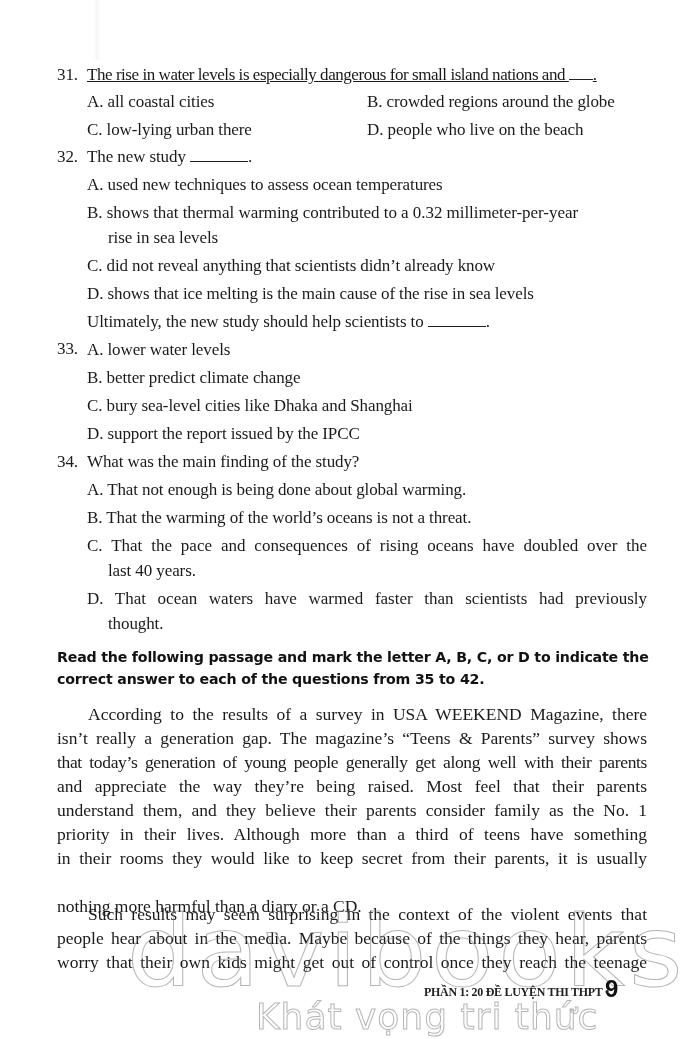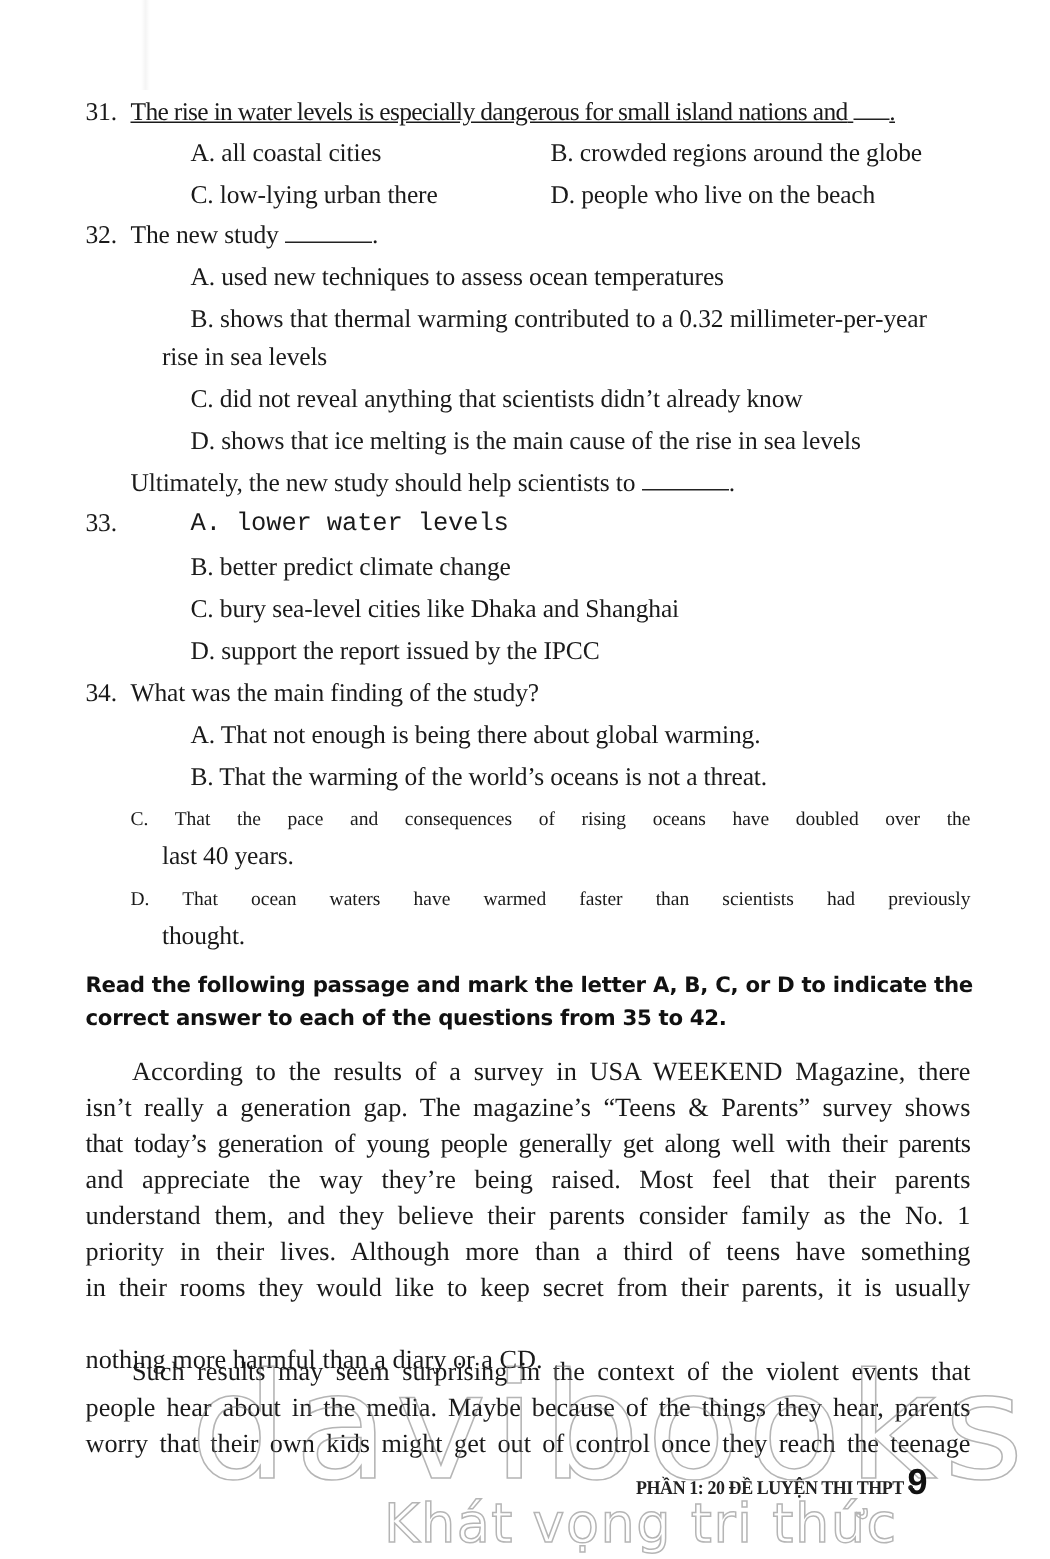--- a/index.html
+++ b/index.html
@@ -11,25 +11,25 @@
   .gutter-shadow {
     position: absolute; left: 94px; top: 0; width: 6px; height: 60px;
     background: linear-gradient(to right, rgba(0,0,0,0), rgba(0,0,0,0.04), rgba(0,0,0,0));
   }
   .line {
     position: absolute; font-size: 17px; line-height: 20px; white-space: nowrap;
     letter-spacing: -0.1px;
   }
   .qnum { position: absolute; left: 57px; }
   .qtext { position: absolute; left: 87px; }
-  .opt { position: absolute; left: 87px; margin-left: 40px; }
+  .opt { position: absolute; left: 87px; }
   .opt2 { position: absolute; left: 367px; }
   .cont { position: absolute; left: 108px; }
   .justify-line {
-    position: absolute; font-size: 13px; line-height: 20px; white-space: nowrap;
+    position: absolute; font-size: 17px; line-height: 20px; white-space: nowrap;
     text-align: justify; text-align-last: justify;
   }
   .instr {
     position: absolute; left: 57px; width: 590px;
     font-family: "DejaVu Sans", "Liberation Sans", sans-serif; font-weight: bold;
     font-size: 14.2px; line-height: 20px; white-space: nowrap; color: #111;
     text-align: justify; text-align-last: justify; letter-spacing: -0.2px;
   }
   .para-line {
     position: absolute; left: 57px; width: 590px; font-size: 17.5px; line-height: 22px;
@@ -84,30 +84,30 @@
     <div class="line opt" style="top:256px;">C. did not reveal anything that scientists didn’t already know</div>
     <div class="line opt" style="top:284px;">D. shows that ice melting is the main cause of the rise in sea levels</div>
   </div>
 
   <div>
     <div class="line qnum" style="top:312px;margin-top:27px;">33.</div>
     <div class="line qtext" style="top:312px;">
       <span>Ultimately, the new study should help scientists to</span>
       <span class="blank" style="width:58px;"></span><span>.</span>
     </div>
-    <div class="line opt" style="top:340px;font-family:Liberation Mono, monospace;">A. lower water levels</div>
+    <div class="line opt" style="top:340px;">A. lower water levels</div>
     <div class="line opt" style="top:368px;">B. better predict climate change</div>
     <div class="line opt" style="top:396px;">C. bury sea-level cities like Dhaka and Shanghai</div>
     <div class="line opt" style="top:424px;">D. support the report issued by the IPCC</div>
   </div>
 
   <div>
     <div class="line qnum" style="top:452px;">34.</div>
     <div class="line qtext" style="top:452px;">What was the main finding of the study?</div>
-    <div class="line opt" style="top:480px;">A. That not enough is being there about global warming.</div>
+    <div class="line opt" style="top:480px;">A. That not enough is being done about global warming.</div>
     <div class="line opt" style="top:508px;">B. That the warming of the world’s oceans is not a threat.</div>
     <div class="justify-line" style="left:87px; width:560px; top:536px;">C. That the pace and consequences of rising oceans have doubled over the</div>
     <div class="line cont" style="top:561px;">last 40 years.</div>
     <div class="justify-line" style="left:87px; width:560px; top:589px;">D. That ocean waters have warmed faster than scientists had previously</div>
     <div class="line cont" style="top:614px;">thought.</div>
   </div>
 
   <div>
     <div class="instr" style="top:647px;">Read the following passage and mark the letter A, B, C, or D to indicate the</div>
     <div class="instr" style="top:669px; text-align-last:left;">correct answer to each of the questions from 35 to 42.</div>

